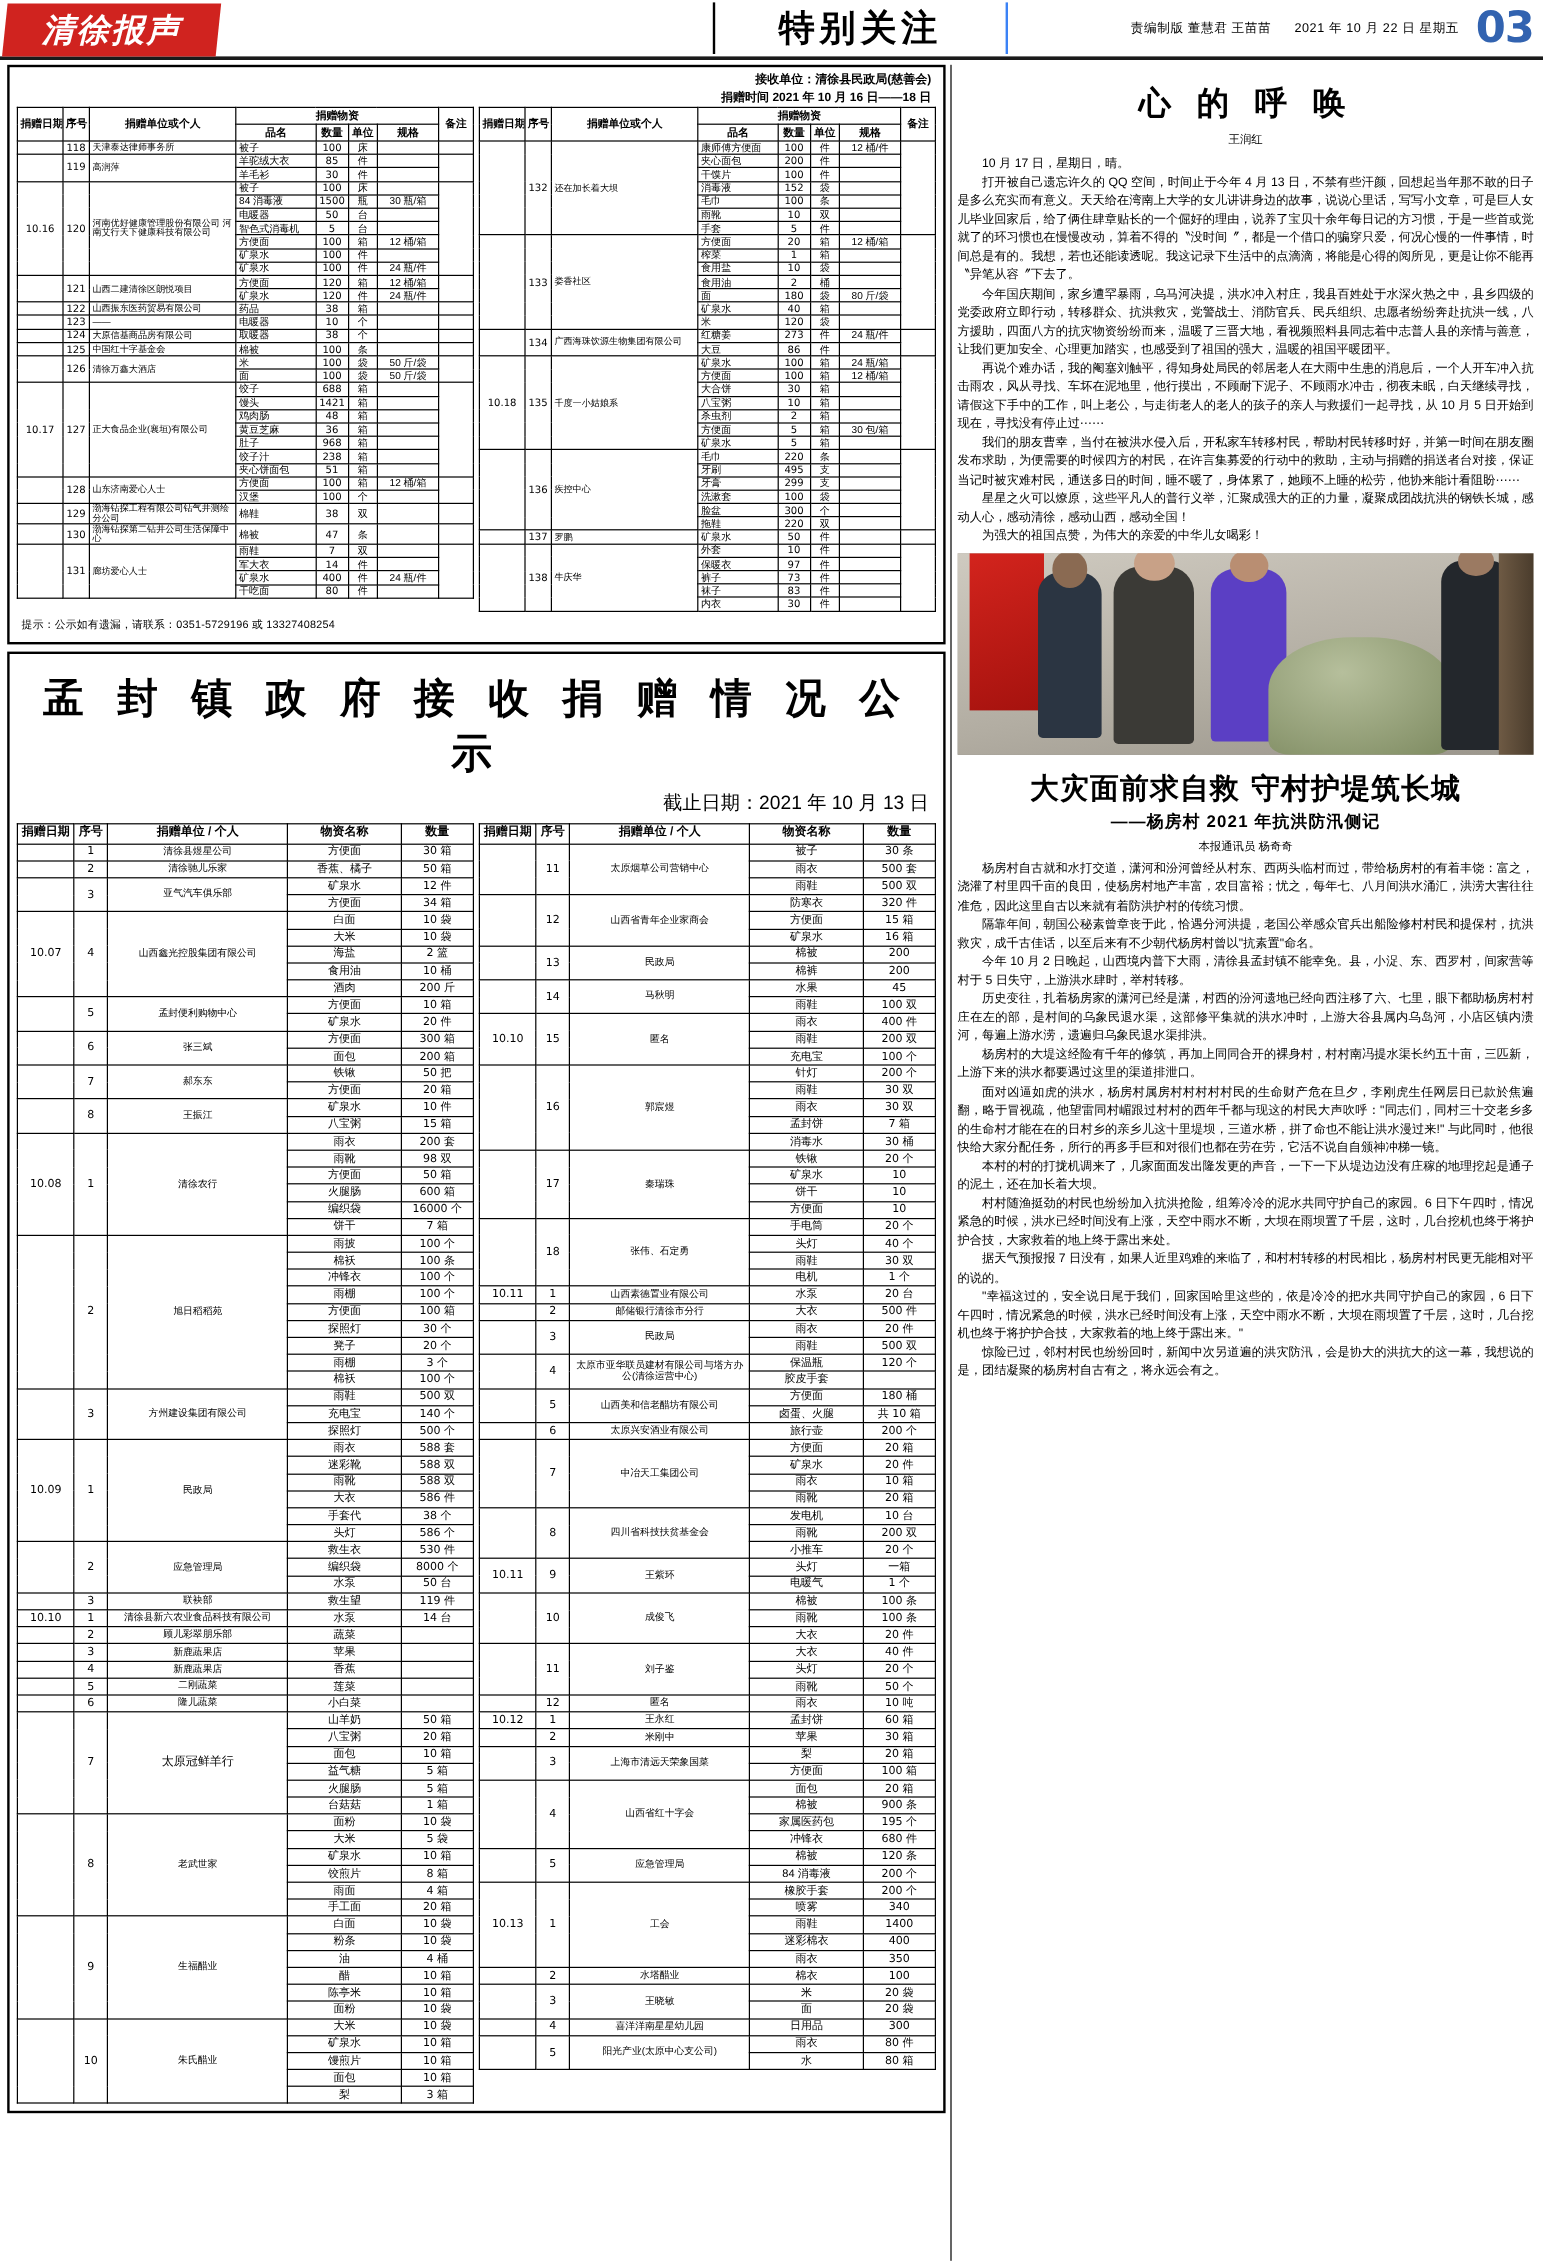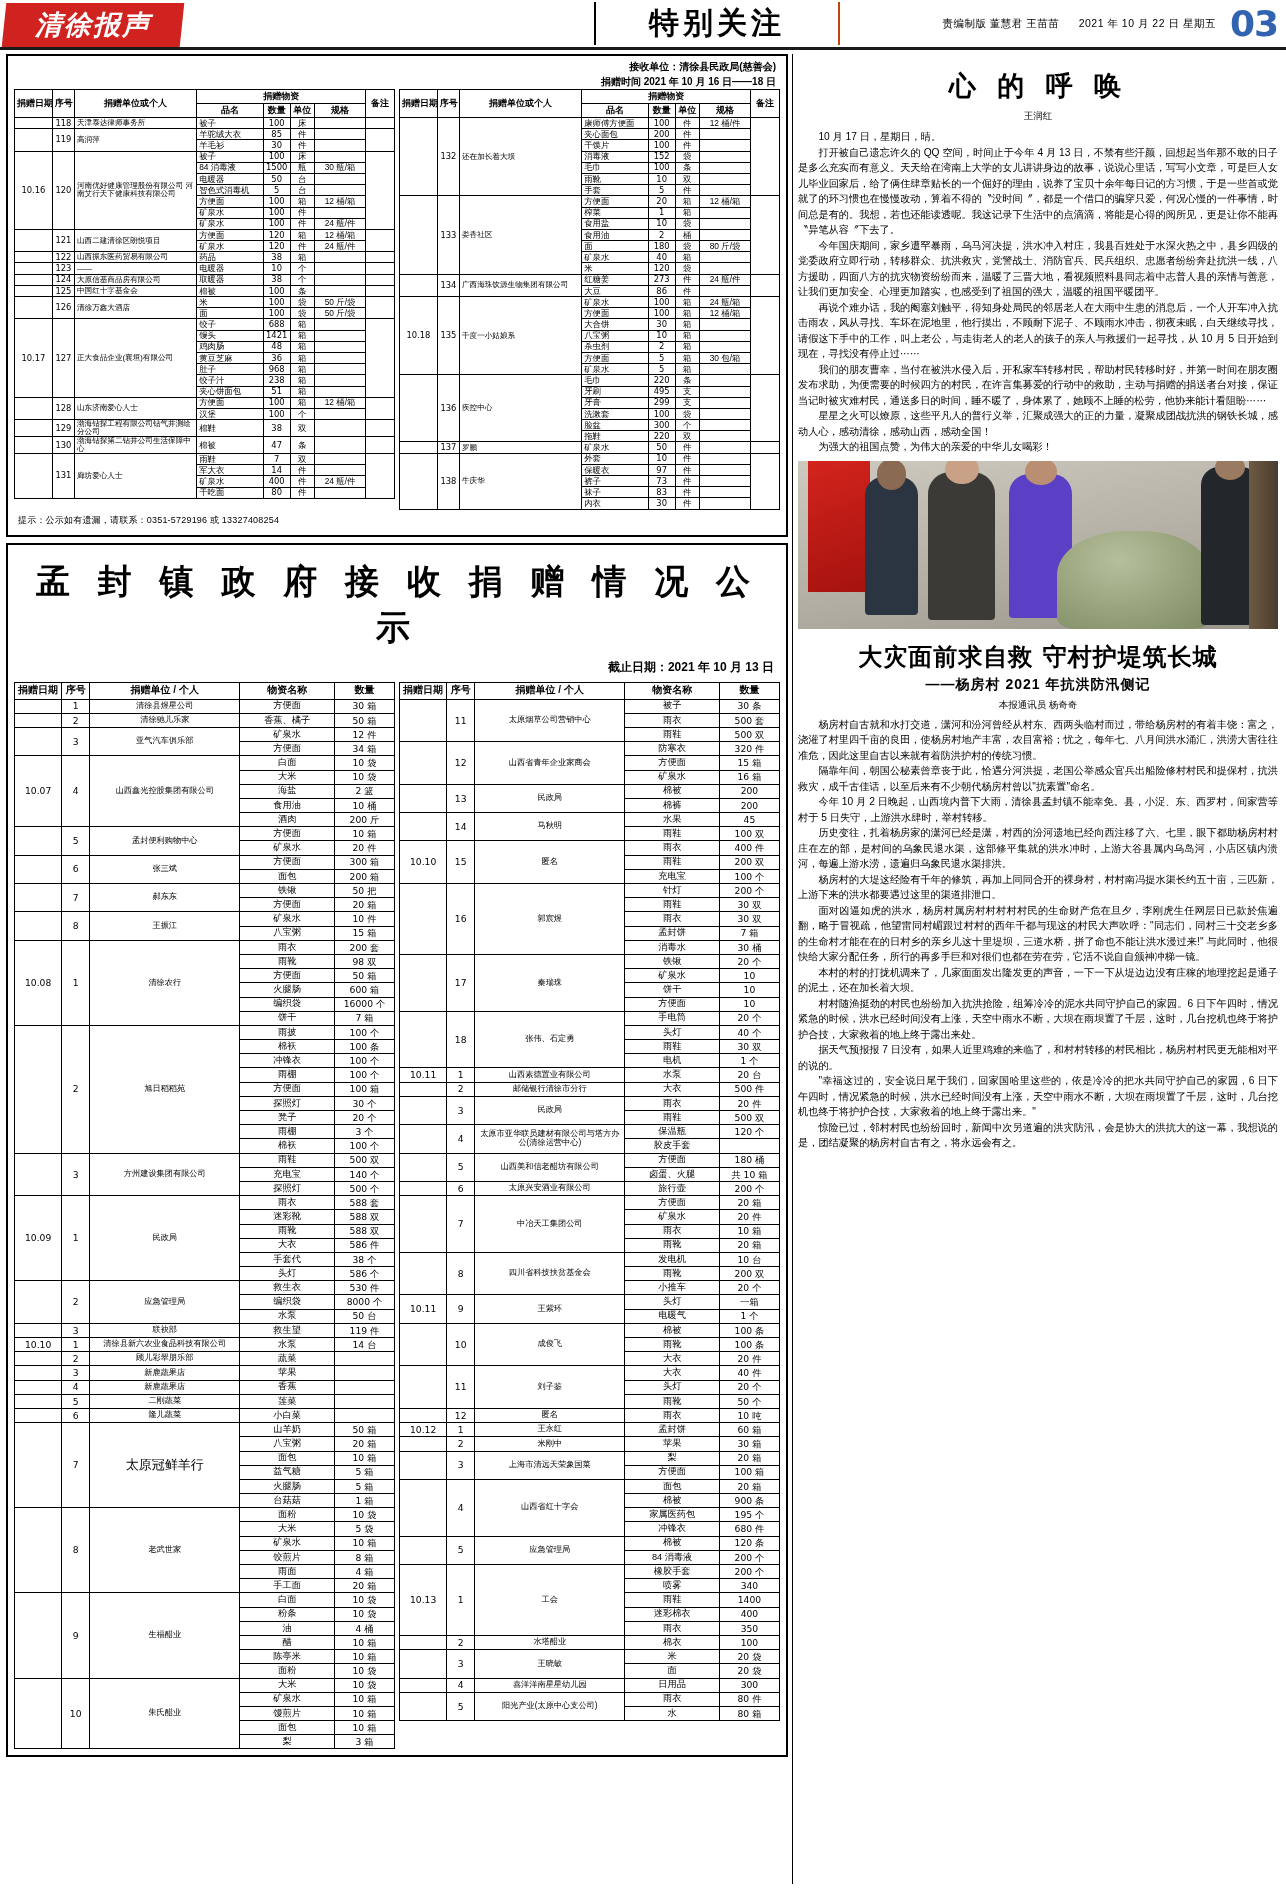--- a/index.html
+++ b/index.html
@@ -23,21 +23,21 @@
     background:#d0231f; color:#fff;
     display:flex; align-items:center; justify-content:center;
     font-family:"DejaVu Serif","Liberation Serif",serif;
     font-weight:bold; font-size:27px; letter-spacing:2px;
     font-style:italic;
     transform:skewX(-6deg);
   }
   #logo-box span { transform:skewX(6deg); display:inline-block; }
   #masthead-mid {
     position:absolute; left:594px; top:2px; bottom:2px; width:246px;
-    border-left:2px solid #000; border-right:2px solid #c2410c;
+    border-left:2px solid #000; border-right:2px solid #3b82f6;
     display:flex; align-items:center; justify-content:center;
   }
   #section-title { font-size:30px; font-weight:bold; letter-spacing:4px;
     font-family:"DejaVu Sans","Liberation Sans",sans-serif; }
   #masthead-right {
     position:absolute; right:8px; top:0; bottom:0;
     display:flex; align-items:center; gap:14px;
   }
   #credits { font-size:10.5px; letter-spacing:.5px; white-space:nowrap; }
   #credits .grp { margin-right:16px; }
@@ -60,21 +60,21 @@
   .panel { border:2.5px solid #000; margin-bottom:6px; background:#fff; padding:4px 6px 6px 6px; }
   .panel-title {
     text-align:center; font-weight:bold;
     font-family:"DejaVu Sans","Liberation Sans",sans-serif;
     color:#000;
   }
   #t1-title { font-size:30px; letter-spacing:1px; padding:6px 0 4px; }
   #t2-title { font-size:34px; letter-spacing:8px; padding:10px 0 6px; }
   .sub-right { text-align:right; font-size:10px; line-height:1.45; padding-right:4px; }
   .sub-right b { font-weight:bold; }
-  #t2-sub { text-align:right; font-size:12px; font-weight:bold; padding:2px 6px 6px 0; }
+  #t2-sub { text-align:right; font-size:16px; font-weight:normal; padding:2px 6px 6px 0; }
   .note-line { font-size:9px; padding:4px 2px 2px 4px; letter-spacing:.2px; }
 
   
   table.dt { border-collapse:collapse; width:100%; table-layout:fixed; }
   table.dt td, table.dt th {
     border:1px solid #000;
     font-size:8.4px; line-height:1.05;
     padding:0 2px; height:11.2px;
     overflow:hidden; white-space:nowrap;
   }
@@ -1009,21 +1009,21 @@
                 <tr>
                   <td class="c num" rowspan="1"></td>
                   <td class="c num" rowspan="1">6</td>
                   <td class="c" rowspan="1" style="white-space: normal; font-size: 8.2px;">隆儿蔬菜</td>
                   <td class="c">小白菜</td>
                   <td class="c num"></td>
                 </tr>
                 <tr>
                   <td class="c num" rowspan="6"></td>
                   <td class="c num" rowspan="6">7</td>
-                  <td class="c" rowspan="6" style="white-space: normal; font-size: 13px;">太原冠鲜羊行</td>
+                  <td class="c" rowspan="6" style="white-space: normal; font-size: 10px;">太原冠鲜羊行</td>
                   <td class="c">山羊奶</td>
                   <td class="c num">50 箱</td>
                 </tr>
                 <tr>
                   <td class="c">八宝粥</td>
                   <td class="c num">20 箱</td>
                 </tr>
                 <tr>
                   <td class="c">面包</td>
                   <td class="c num">10 箱</td>

